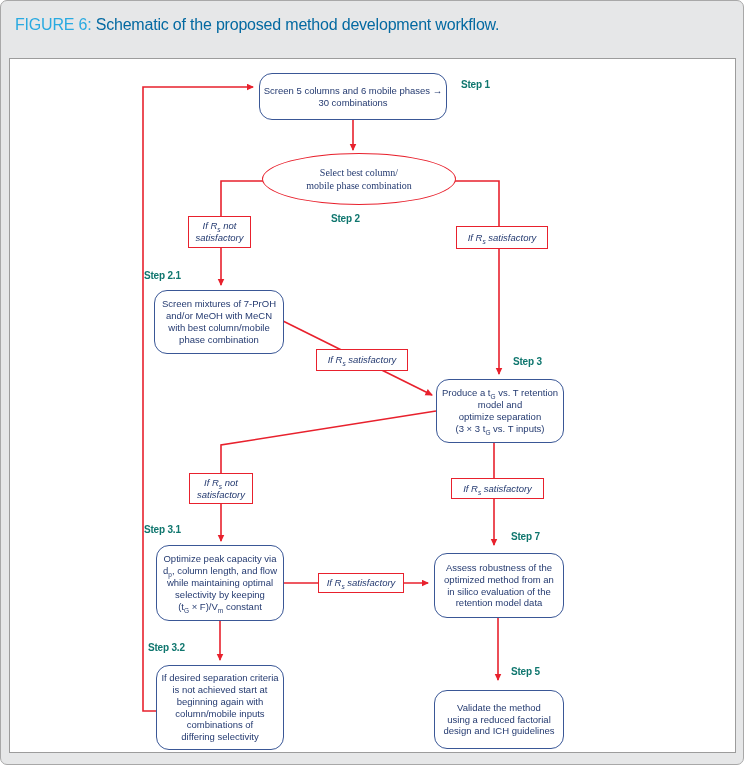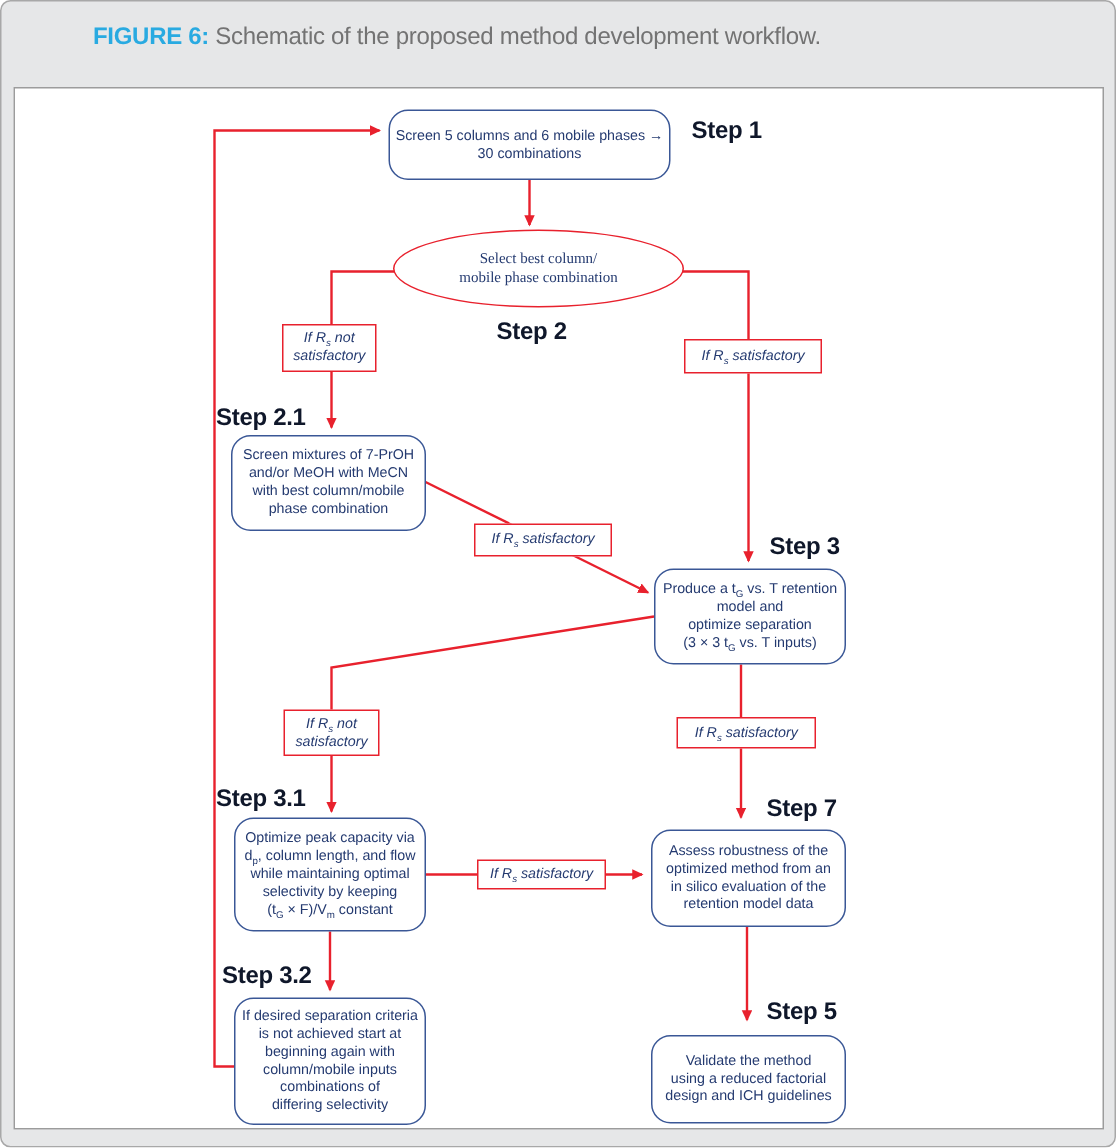--- a/index.html
+++ b/index.html
@@ -2,34 +2,34 @@
 <html><head>
 <meta charset="utf-8">
 <style>
   html,body{margin:0;padding:0;background:#fff;}
   .card{
     position:relative;width:744px;height:765px;box-sizing:border-box;
     background:#e6e7e8;border:1px solid #a8a8a8;border-radius:7px;
     font-family:"Liberation Sans", sans-serif;overflow:hidden;
   }
   .figtitle{position:absolute;left:14px;top:15px;font-size:16px;color:#1c1c1c;letter-spacing:-0.2px;}
-  .figtitle .lab{color:#29aae1;font-weight:700;margin-left:47px;}
-  .figtitle .cap{color:#737373;font-weight:400;}
+  .figtitle .lab{color:#29aae1;font-weight:400;}
+  .figtitle .cap{color:#0369a1;font-weight:400;}
   .panel{
     position:absolute;left:8px;top:57px;width:727px;height:695px;
     background:#ffffff;border:1px solid #9c9c9c;box-sizing:border-box;
   }
   .diagram{position:absolute;left:0;top:0;width:744px;height:765px;}
   svg.wires{position:absolute;left:0;top:0;z-index:1;}
   .node{position:absolute;z-index:2;box-sizing:border-box;display:flex;align-items:center;justify-content:center;
         text-align:center;background:#fff;color:#243a70;}
   .rbox{border:1.5px solid #3a5796;border-radius:13px;font-size:9.5px;line-height:1.26;white-space:pre;}
   .ell{border:1.6px solid #e8212d;border-radius:50%;font-size:10px;line-height:1.3;white-space:pre;font-family:Liberation Serif, serif;}
   .cond{border:1.2px solid #e8212d;font-size:9.5px;font-style:italic;line-height:1.25;white-space:pre;}
-  .steplabel{position:absolute;z-index:2;font-size:16px;font-weight:700;color:#0f172a;letter-spacing:-0.2px;}
+  .steplabel{position:absolute;z-index:2;font-size:10px;font-weight:700;color:#0f766e;letter-spacing:-0.2px;}
   sub{font-size:6.5px;line-height:0;}
 </style>
 </head>
 <body>
 
 <div class="card">
 
   <div class="figtitle">
     <span class="lab">FIGURE 6:</span><span class="cap"> Schematic of the proposed method development workflow.</span>
   </div>

